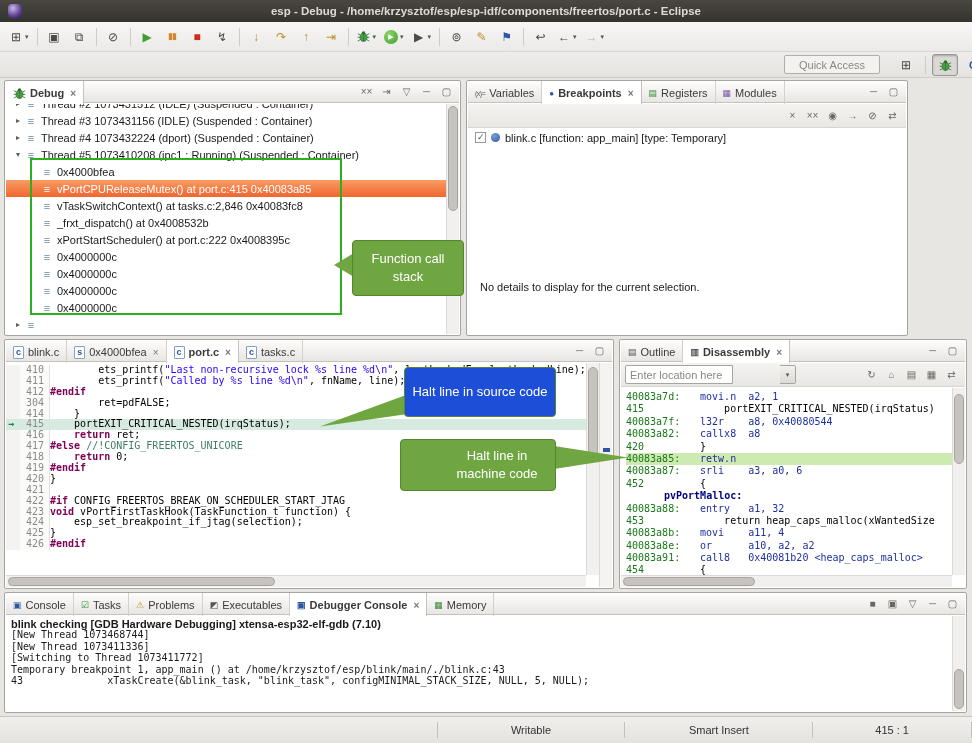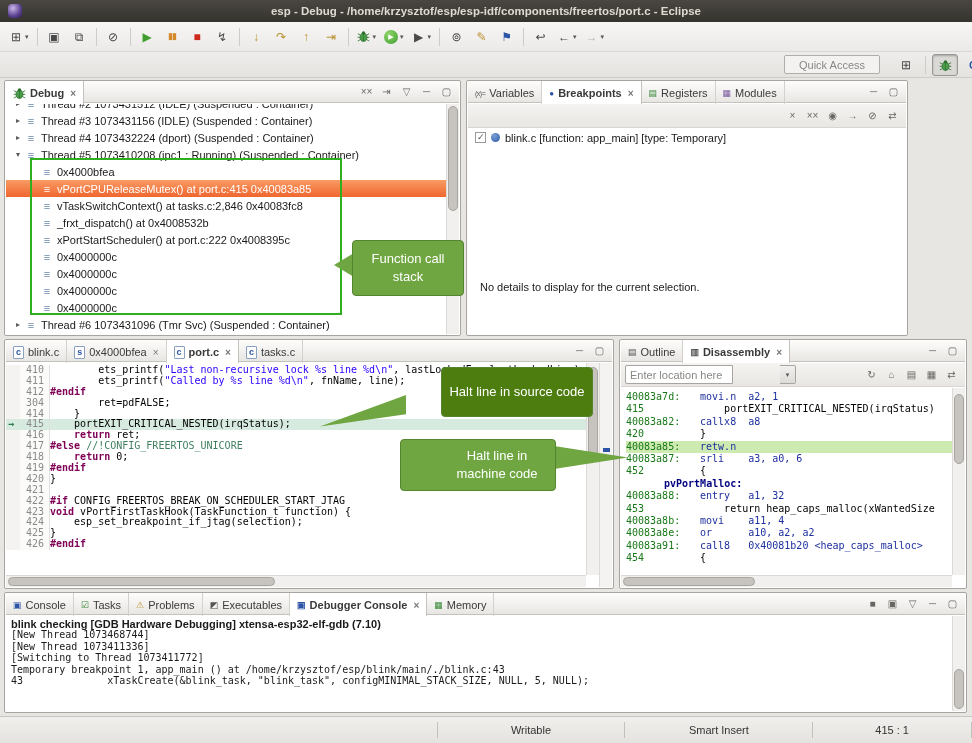--- a/index.html
+++ b/index.html
@@ -407,21 +407,20 @@
             <span class="tlabel">0x4000000c</span>
           </div>
           <div class="trow frame">
             <span class="tw"></span>
             <span class="ticon">≡</span>
             <span class="tlabel">0x4000000c</span>
           </div>
           <div class="trow thread">
             <span class="tw">▸</span>
             <span class="ticon">≡</span>
-            <span class="tlabel">Thread #6 1073431096 (Tmr Svc) (Suspended : Container)</span>
           </div>
         </div>
       <div class="vscroll">
         <div class="thumb" style="top:2px;height:105px"></div>
       </div>
     </div>
   </section>
 
   <section class="view" id="bp-view">
     <div class="vtabs">
@@ -590,20 +589,21 @@
           </span>
           <span class="vt-btn">
             <span class="gi ">⇄</span>
           </span>
         </div>
     </div>
     <div class="vbody2">
       <div class="da-area" id="da-lines">
           <div class="da-row"><span class="da-addr">40083a7d:</span><span class="da-inst">  movi.n  a2, 1</span></div>
           <div class="da-row"><span class="da-line">415</span><span class="da-src">      portEXIT_CRITICAL_NESTED(irqStatus)</span></div>
+          <div class="da-row"><span class="da-addr">40083a7f:</span><span class="da-inst">  l32r    a8, 0x40080544</span></div>
           <div class="da-row"><span class="da-addr">40083a82:</span><span class="da-inst">  callx8  a8</span></div>
           <div class="da-row"><span class="da-line">420</span><span class="da-src">  }</span></div>
           <div class="da-row hl" style="background: rgb(205, 234, 176);"><span class="da-addr">40083a85:</span><span class="da-inst">  retw.n</span></div>
           <div class="da-row"><span class="da-addr">40083a87:</span><span class="da-inst">  srli    a3, a0, 6</span></div>
           <div class="da-row"><span class="da-line">452</span><span class="da-src">  {</span></div>
           <div class="da-row"><span class="da-label">pvPortMalloc:</span></div>
           <div class="da-row"><span class="da-addr">40083a88:</span><span class="da-inst">  entry   a1, 32</span></div>
           <div class="da-row"><span class="da-line">453</span><span class="da-src">      return heap_caps_malloc(xWantedSize</span></div>
           <div class="da-row"><span class="da-addr">40083a8b:</span><span class="da-inst">  movi    a11, 4</span></div>
           <div class="da-row"><span class="da-addr">40083a8e:</span><span class="da-inst">  or      a10, a2, a2</span></div>
@@ -694,21 +694,21 @@
     <span class="sb-cell sb-pos">415 : 1</span>
     <span class="sb-sep"></span>
   </div>
 
   <div class="stack-outline" style="border-color: rgb(47, 174, 31);"></div>
   <div class="ct-tri" id="tri-stack" style="background: rgb(111, 166, 65);"></div>
   <div class="callout" id="callout-stack" style="background: rgb(111, 166, 65);">
       <span>Function call stack</span>
     </div>
   <div class="ct-tri" id="tri-source" style="background: rgb(111, 166, 65);"></div>
-  <div class="callout" id="callout-source" style="background: #4d7c0f; margin-left: 37px;">
+  <div class="callout" id="callout-source" style="background: #1d4ed8;">
       <span>Halt line in source code</span>
     </div>
   <div class="ct-tri" id="tri-machine" style="background: rgb(111, 166, 65);"></div>
   <div class="callout" id="callout-machine" style="background: rgb(111, 166, 65);">
       <span>Halt line in machine code</span>
     </div>
 
 </div>
 
 </body></html>

